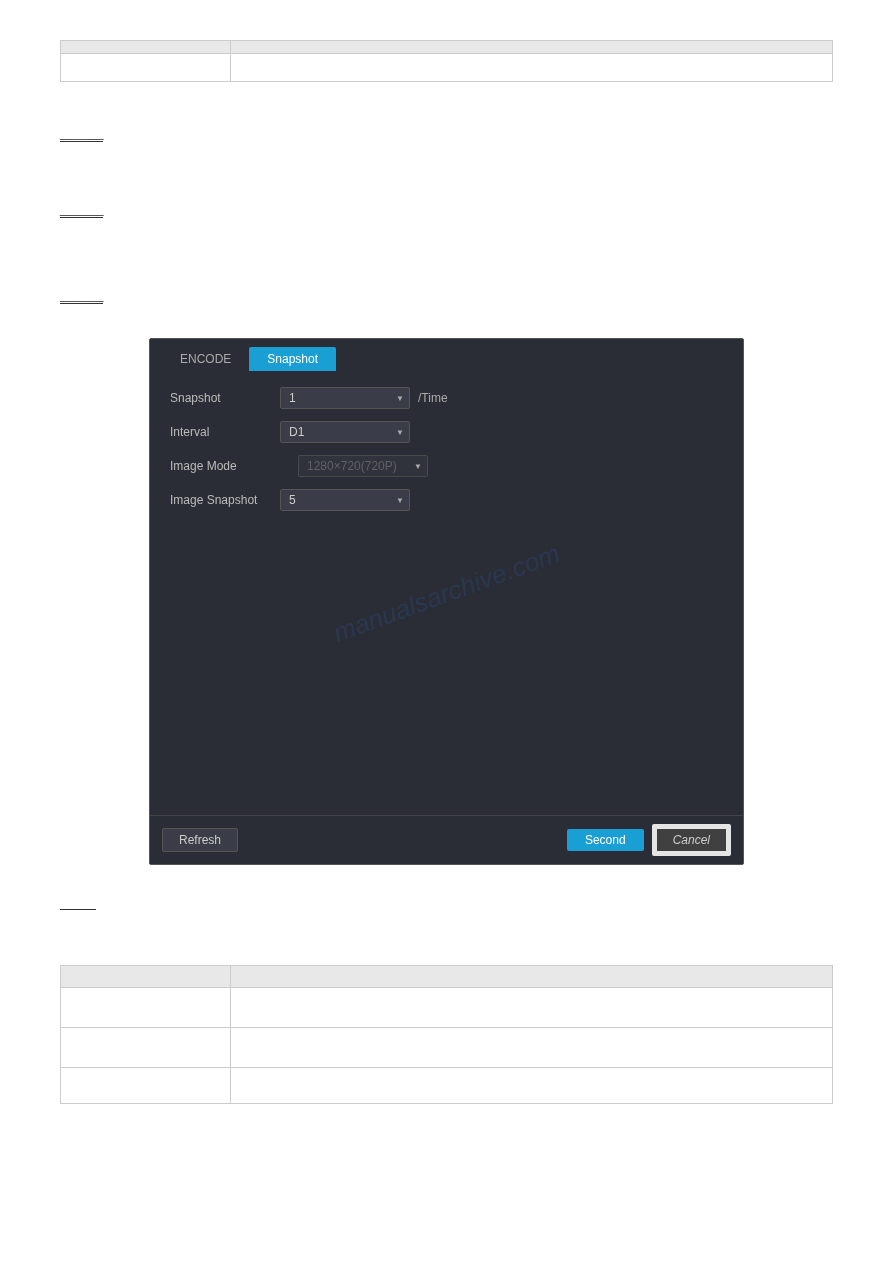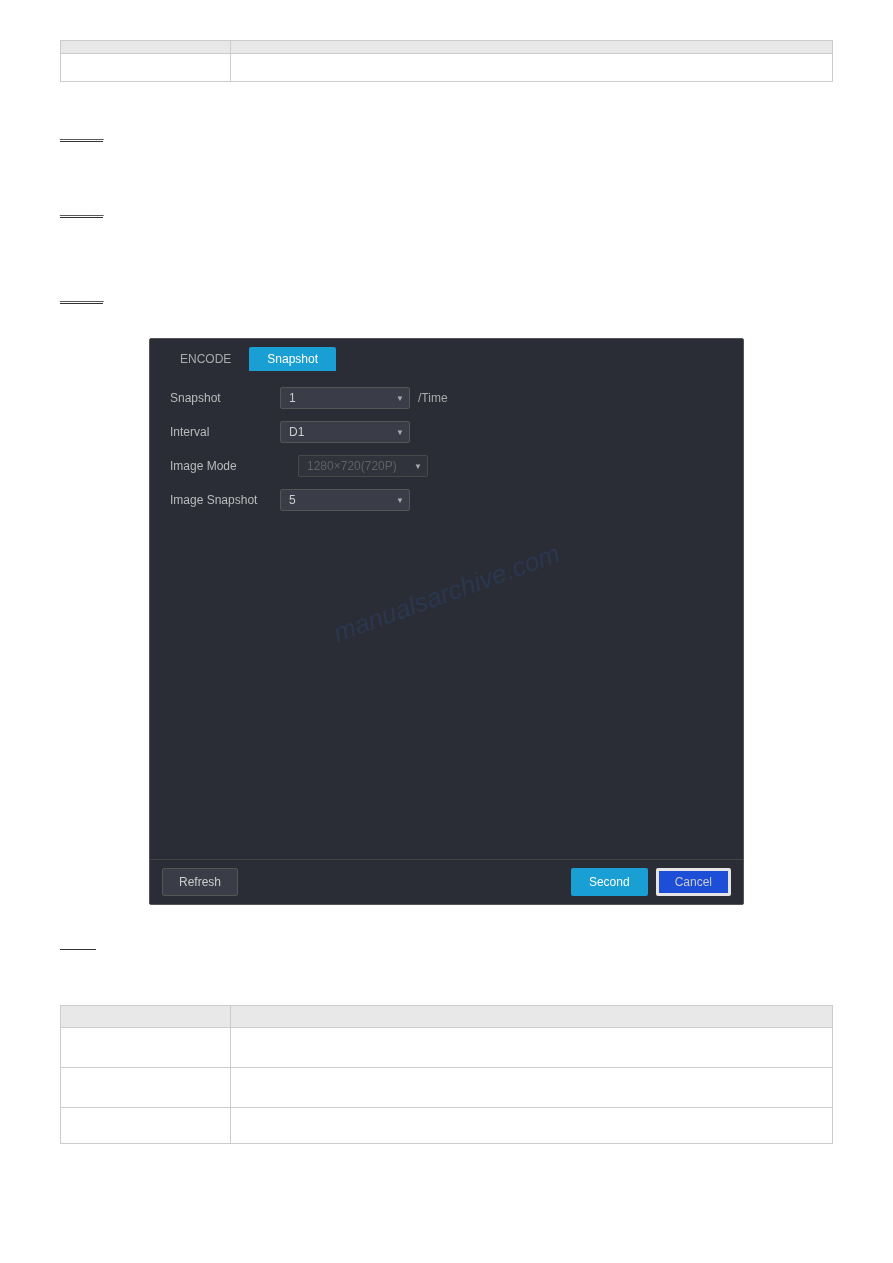--- a/index.html
+++ b/index.html
@@ -140,25 +140,25 @@
 
     
     .panel-spacer {
       height: 280px;
     }
 
     
     .btn-bar {
       display: flex;
       justify-content: flex-end;
+      align-items: center;
       padding: 8px 12px;
       background: #2a2d35;
       border-top: 1px solid #444;
       gap: 8px;
-      margin-top: 44px;
     }
     .btn-refresh {
       background: #3a3d47;
       border: 1px solid #555;
       color: #ccc;
       font-size: 12px;
       padding: 4px 16px;
       border-radius: 2px;
       cursor: pointer;
       margin-right: auto;
@@ -166,27 +166,28 @@
     .btn-apply {
       background: #1a9fd4;
       border: none;
       color: #fff;
       font-size: 12px;
       padding: 4px 18px;
       border-radius: 2px;
       cursor: pointer;
     }
     .btn-cancel {
-      background: #1d4ed8;
-      border: 3px solid #e5e5e5;
+      background: #404040;
+      border: 5px solid #e5e5e5;
       color: #ccc;
       font-size: 12px;
       padding: 4px 16px;
       border-radius: 2px;
       cursor: pointer;
+      font-style: italic;
     }
 
     
     .bottom-table {
       width: 100%;
       border-collapse: collapse;
       margin-top: 18px;
     }
     .bottom-table td, .bottom-table th {
       border: 1px solid #ccc;

